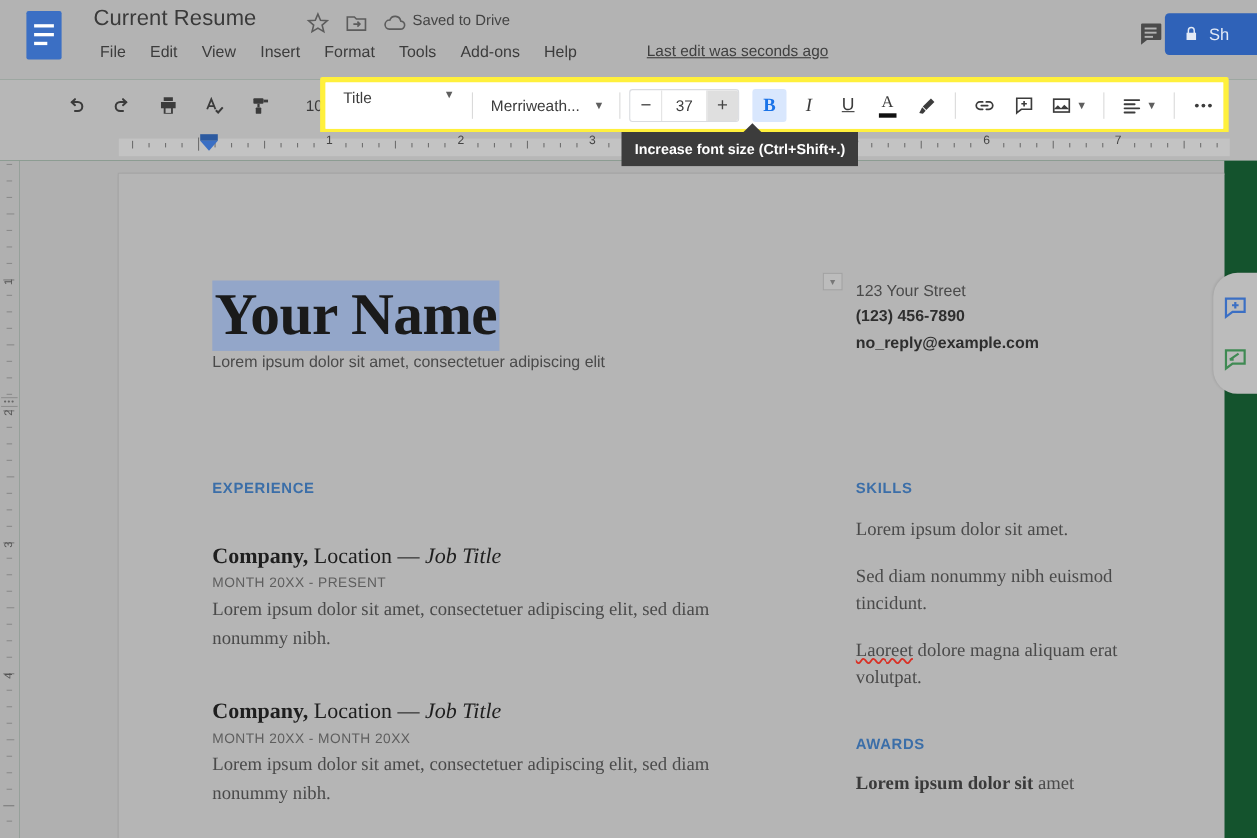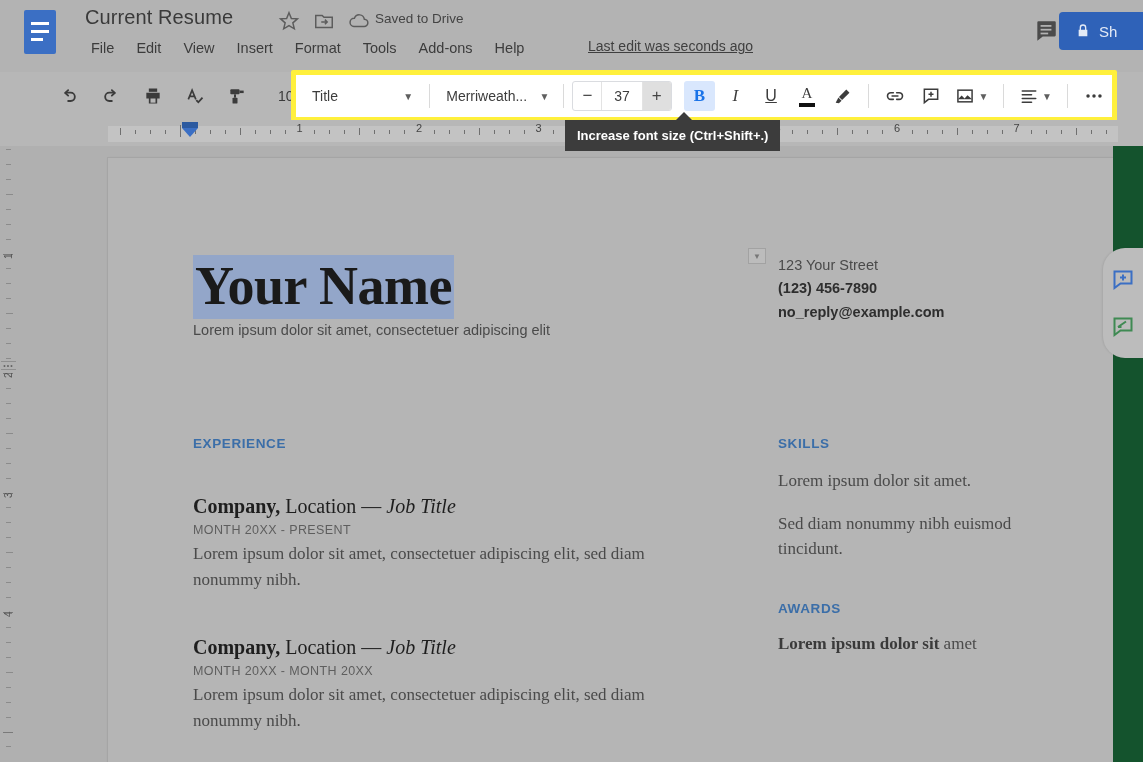--- a/index.html
+++ b/index.html
@@ -123,21 +123,21 @@
   }
   .panel-inner {
     position: absolute; left: 0; top: 0;
     width: 816px; height: 42px;
     display: flex; align-items: center;
     background: #fff;
     padding-left: 6px;
   }
   .style-select {
     width: 120px; height: 30px;
-    display: flex; align-items: center; justify-content: space-between;
+    display: flex; justify-content: space-between;
     padding: 0 8px 0 10px;
     font-size: 14px; color: #3c3c3c; gap: 48px;
   }
   .font-select {
     width: 118px; height: 30px;
     display: flex; align-items: center; justify-content: space-between;
     padding: 0 6px 0 8px;
     font-size: 14px; color: #3c3c3c;
   }
   .caret { color: #5f5f5f; font-size: 10px; }
@@ -749,20 +749,21 @@
               <span class="co">Company,</span><span class="loc"> Location — </span><span class="jt">Job Title</span>
             </div>
           </div>
         </div>
 
         <div class="col-right">
           <div class="section-head">SKILLS</div>
 
           <div class="skill-item">Lorem ipsum dolor sit amet.</div>
           <div class="skill-item">Sed diam nonummy nibh euismod tincidunt.</div>
+          <div class="skill-item"><span class="misspelled">Laoreet</span><span> dolore magna aliquam erat volutpat.</span></div>
 
           <div class="section-head awards-head">AWARDS</div>
           <div class="award-item"><span class="b">Lorem ipsum dolor sit</span><span> amet</span></div>
         </div>
 
       </div>
     </div>
   </div>
 
   <div class="side-dock">

